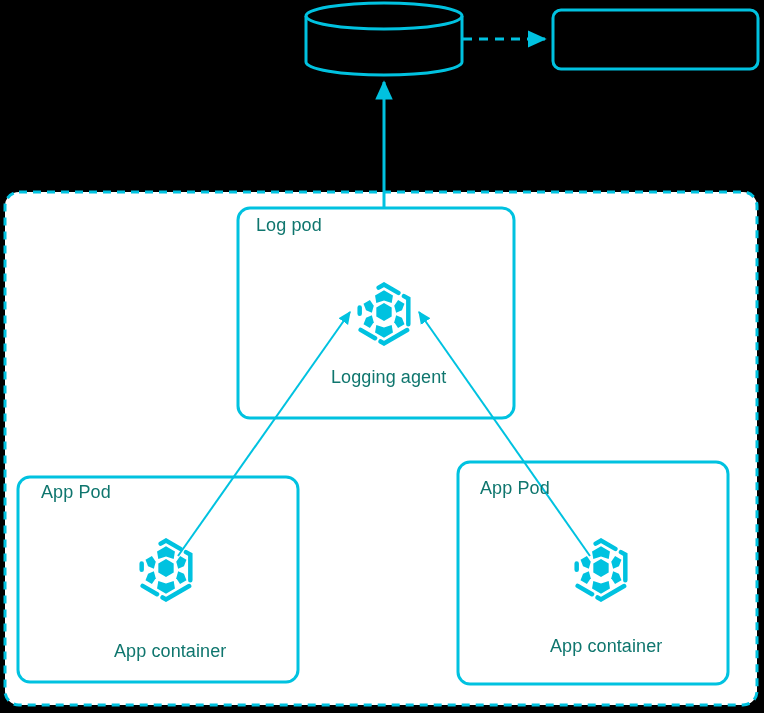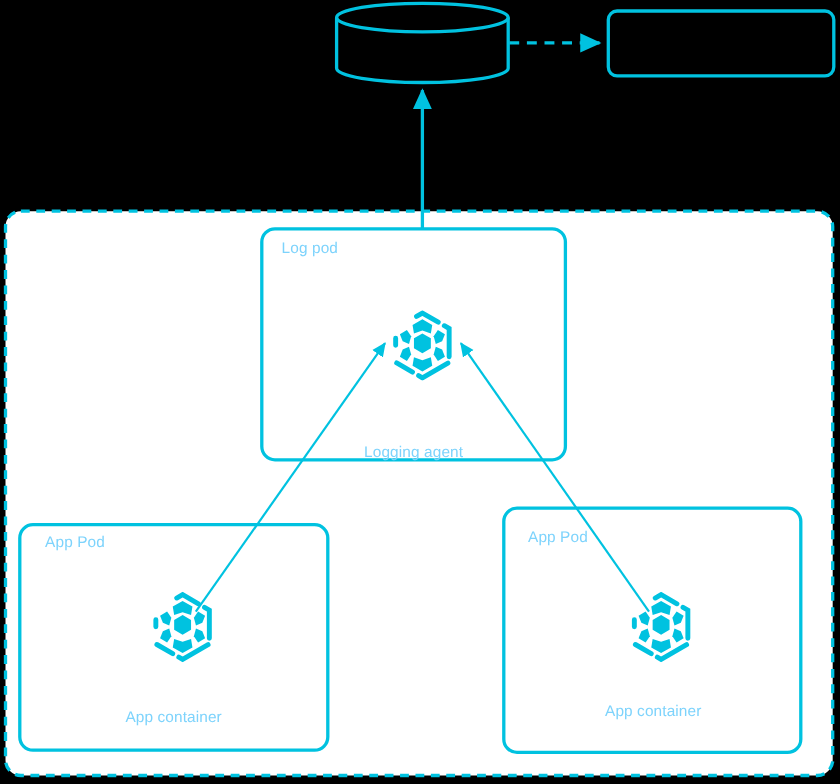--- a/index.html
+++ b/index.html
@@ -19,29 +19,29 @@
   #diagram-svg {
     position: absolute;
     left: 0;
     top: 0;
     width: 764px;
     height: 713px;
     display: block;
   }
   .diagram-label {
     position: absolute;
-    color: #7dd3fc;
+    color: #0f766e;
     font-family: "Liberation Sans", sans-serif;
-    font-size: 14px;
+    font-size: 18px;
     line-height: 17px;
     white-space: nowrap;
     letter-spacing: 0.1px;
   }
   .label-logpod     { left: 256px; top: 217px; }
-  .label-loggingagent { left: 331px; top: 369px; margin-top: 33px; }
+  .label-loggingagent { left: 331px; top: 369px; }
   .label-apppod-left  { left: 41px;  top: 484px; }
   .label-appcontainer-left { left: 114px; top: 643px; }
   .label-apppod-right { left: 480px; top: 480px; }
   .label-appcontainer-right { left: 550px; top: 638px; }
 </style>
 </head>
 <body>
 
 <div id="stage">
 

